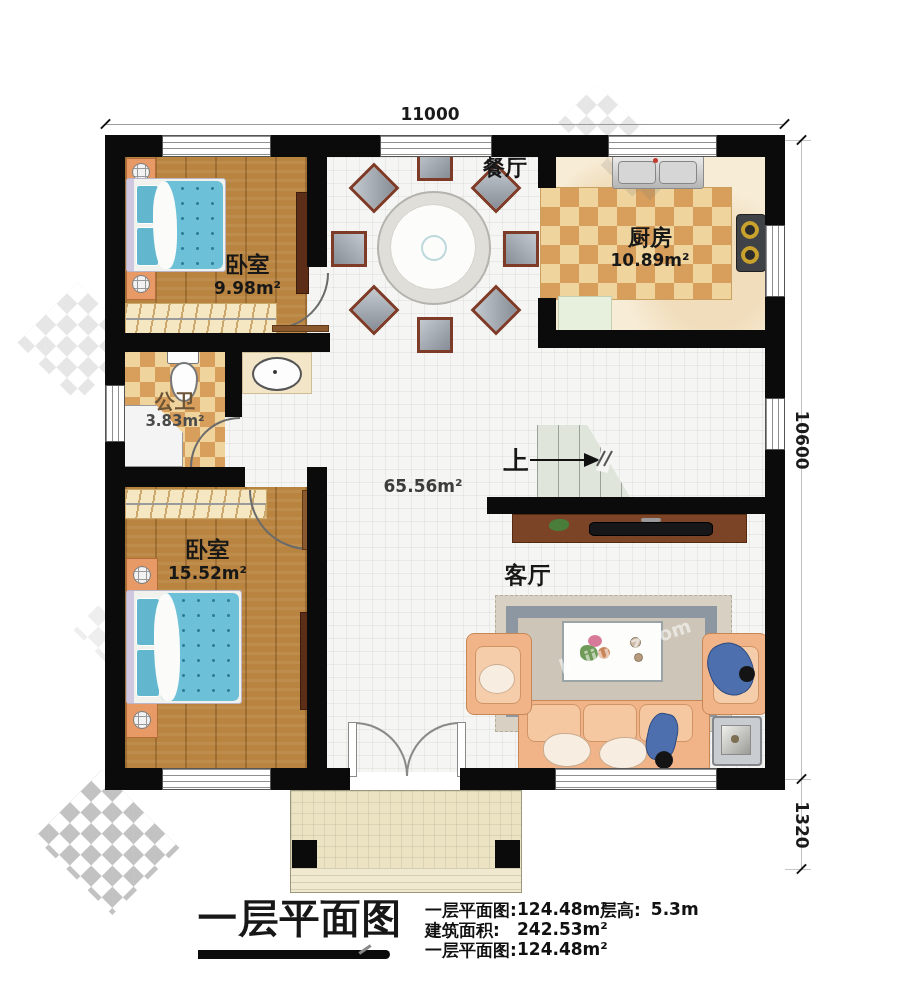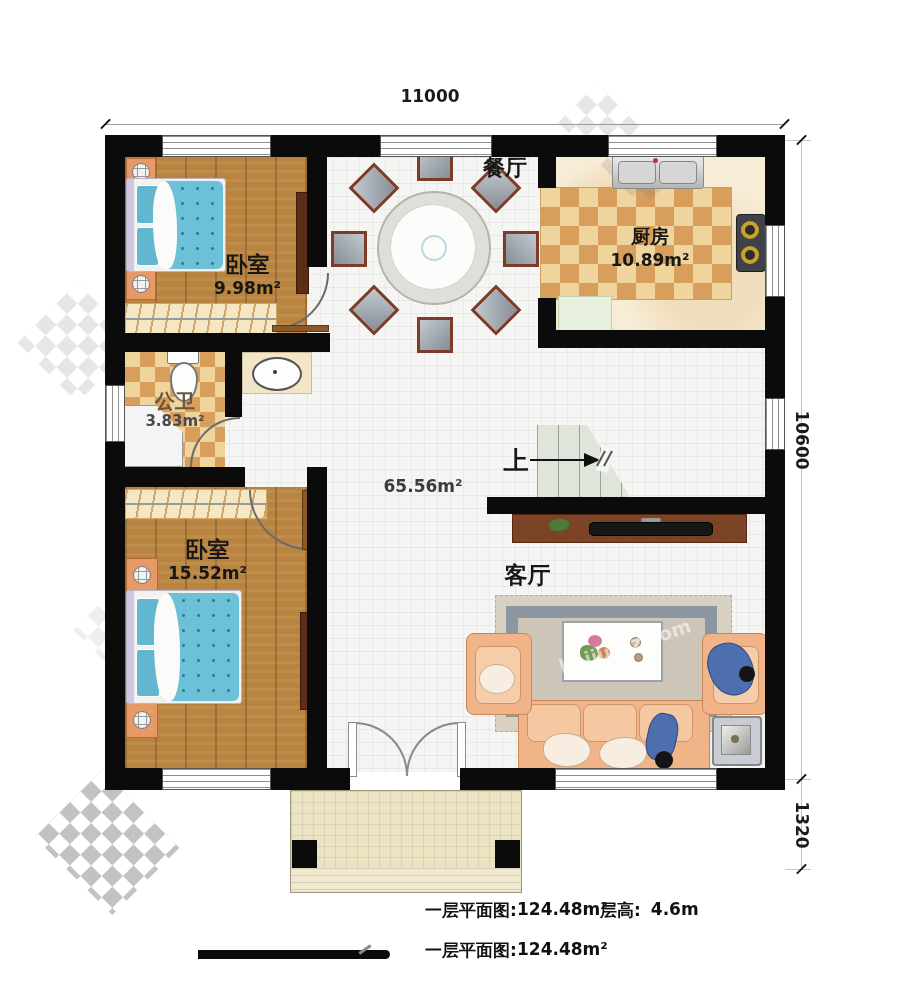--- a/index.html
+++ b/index.html
@@ -231,58 +231,63 @@
   <div class="win-h" style="left:162px;top:135px;width:107px;height:20px;"></div>
   <div class="win-h" style="left:380px;top:135px;width:110px;height:20px;"></div>
   <div class="win-h" style="left:608px;top:135px;width:107px;height:20px;"></div>
   <div class="win-h" style="left:162px;top:768px;width:107px;height:20px;"></div>
   <div class="win-h" style="left:555px;top:768px;width:160px;height:20px;"></div>
   <div class="win-v" style="left:105px;top:385px;width:18px;height:55px;"></div>
   <div class="win-v" style="left:765px;top:225px;width:18px;height:70px;"></div>
   <div class="win-v" style="left:765px;top:398px;width:18px;height:50px;"></div>
 
   <div class="label" style="left:470px;top:156px;width:70px;font-size:22px;">餐厅</div>
-  <div class="label" style="left:600px;top:226px;width:100px;font-size:19px;">厨房</div>
+  <div class="label" style="left:600px;top:226px;width:100px;font-size:22px;">厨房</div>
   <div class="label" style="left:600px;top:251px;width:100px;font-size:17px;">10.89m²</div>
   <div class="label" style="left:200px;top:253px;width:95px;font-size:22px;">卧室</div>
   <div class="label" style="left:200px;top:279px;width:95px;font-size:17px;">9.98m²</div>
   <div class="label" style="left:135px;top:390px;width:80px;font-size:20px;color:#6c5436;">公卫</div>
   <div class="label" style="left:135px;top:413px;width:80px;font-size:15px;color:#4a4a4a;">3.83m²</div>
   <div class="label" style="left:160px;top:538px;width:95px;font-size:22px;">卧室</div>
   <div class="label" style="left:160px;top:564px;width:95px;font-size:17px;">15.52m²</div>
   <div class="label" style="left:368px;top:477px;width:110px;font-size:17px;color:#3c3c3c;">65.56m²</div>
   <div class="label" style="left:500px;top:447px;width:32px;font-size:25px;">上</div>
   <div class="label" style="left:480px;top:563px;width:95px;font-size:23px;">客厅</div>
   <div class="label" style="left:530px;top:636px;width:190px;font-size:19px;color:rgba(255,255,255,.55);transform:rotate(-18deg);font-weight:bold;">baijunfz.com</div>
 
   <div class="dimline" style="left:105px;top:124px;width:680px;height:1px;"></div>
   <div class="tick" style="left:99px;top:123px;"></div>
   <div class="tick" style="left:778px;top:123px;"></div>
-  <div class="dimtxt" style="left:380px;top:86px;width:100px;">11000</div>
+  <div class="dimtxt" style="left:380px;top:104px;width:100px;">11000</div>
 
   <div class="dimline" style="left:785px;top:140px;width:26px;height:1px;background:#c6c6c6;"></div>
   <div class="dimline" style="left:785px;top:779px;width:26px;height:1px;background:#c6c6c6;"></div>
   <div class="dimline" style="left:785px;top:869px;width:26px;height:1px;background:#c6c6c6;"></div>
   <div class="dimline" style="left:801px;top:140px;width:1px;height:640px;background:#c0c0c0;"></div>
   <div class="dimline" style="left:801px;top:780px;width:1px;height:90px;background:#c0c0c0;"></div>
   <div class="tick" style="left:795px;top:139px;"></div>
   <div class="tick" style="left:795px;top:778px;"></div>
   <div class="tick" style="left:795px;top:868px;"></div>
   <div class="dimtxt" style="left:757px;top:430px;width:90px;transform:rotate(90deg);">10600</div>
   <div class="dimtxt" style="left:772px;top:815px;width:60px;transform:rotate(90deg);">1320</div>
 
+  <div class="label" style="left:195px;top:896px;width:210px;font-size:40px;letter-spacing:1px;">一层平面图</div>
   <div class="abs" style="left:198px;top:950px;width:192px;height:9px;background:#0b0b0b;border-radius:0 5px 5px 0;"></div>
   <div class="abs" style="left:358px;top:948px;width:14px;height:3px;background:#8a8a8a;transform:rotate(-35deg);"></div>
 
   <div class="stat-row" style="left:425px;top:899px;">
     <span class="lab">一层平面图:</span>
     <span>124.48m²</span>
   </div>
+  <div class="stat-row" style="left:425px;top:919px;">
+    <span class="lab">建筑面积:</span>
+    <span>242.53m²</span>
+  </div>
   <div class="stat-row" style="left:425px;top:939px;">
     <span class="lab">一层平面图:</span>
     <span>124.48m²</span>
   </div>
   <div class="stat-row" style="left:600px;top:899px;">
     <span style="margin-right:10px;">层高:</span>
-    <span>4.6m</span>
+    <span>5.3m</span>
   </div>
 
 </div>
 
 </body></html>

